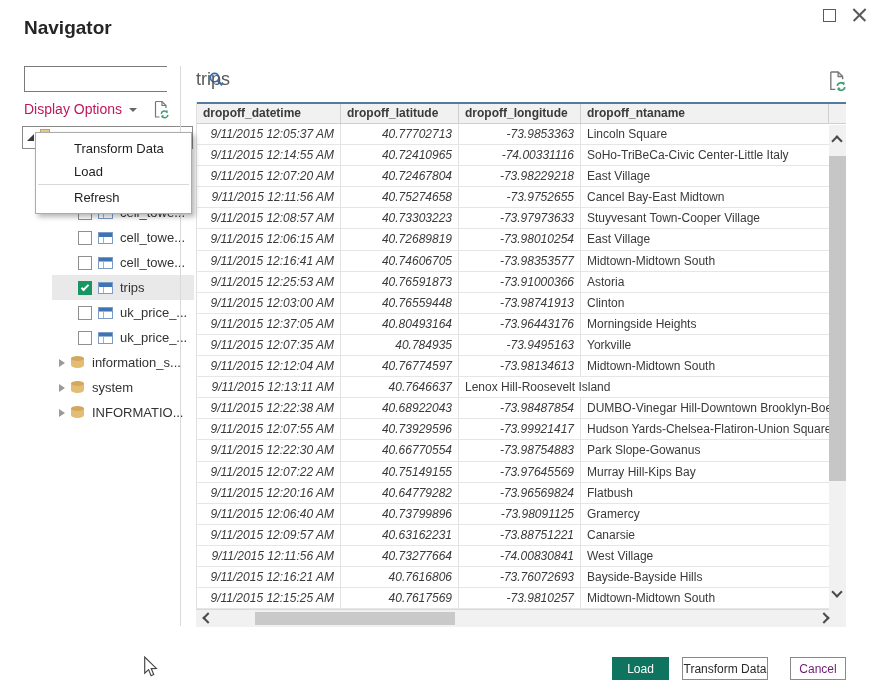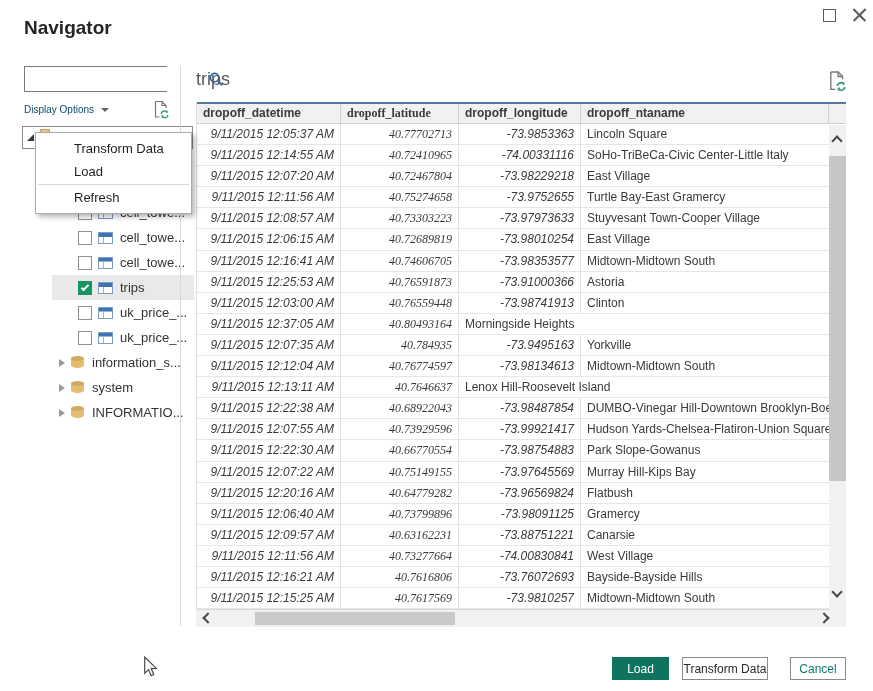--- a/index.html
+++ b/index.html
@@ -20,21 +20,21 @@
   }
   .btn-close::before { transform:rotate(45deg); }
   .btn-close::after  { transform:rotate(-45deg); }
 
   
   .search-box { position:absolute; left:24px; top:66px; width:143px; height:26px; border:1px solid #7a7a7a; background:#fff; display:flex; align-items:center; }
   .search-box input { flex:1; border:none; outline:none; height:100%; padding:0 4px; font-size:13px; font-family:inherit; }
   .search-icon { flex:0 0 auto; margin-right:5px; }
 
   .display-row { position:absolute; left:24px; top:99px; width:144px; height:20px; display:flex; align-items:center; }
-  .display-label { font-size:10px; color:#0c4a6e; }
+  .display-label { font-size:14px; color:#be185d; }
   .caret-down { width:0; height:0; border-left:4px solid transparent; border-right:4px solid transparent; border-top:4px solid #666; margin-left:7px; margin-top:2px; }
   .display-row .doc-refresh { margin-left:auto; }
 
   .root-box { position:absolute; left:22px; top:126px; width:171px; height:23px; border:1px solid #8a8a8a; display:flex; align-items:center; padding-left:4px; background:#fff; }
   .tri-expanded { width:0; height:0; border-bottom:7px solid #3a3a3a; border-left:7px solid transparent; margin-right:5px; }
   .icon-folder { width:17px; height:12px; background:#e9cb8b; border:1px solid #c8a360; border-radius:1px; position:relative; }
   .icon-folder::before { content:""; position:absolute; top:-4px; left:0; width:8px; height:3px; background:#e9cb8b; border:1px solid #c8a360; border-bottom:none; }
 
   .tree { position:absolute; left:52px; top:200px; width:142px; }
   .tree-item { display:flex; align-items:center; height:25px; font-size:13px; color:#333; cursor:default; }
@@ -73,41 +73,41 @@
   .preview-refresh { position:absolute; left:828px; top:70px; }
 
   .doc-refresh { position:relative; width:15px; height:19px; display:inline-block; }
 
   .grid { position:absolute; left:196px; top:102px; width:650px; height:508px; background:#fff; border-left:1px solid #e0e0e0; border-bottom:1px solid #d9d9d9; }
   .grid-header { display:flex; height:22px; background:#f1f1f1; border-top:2px solid #56799f; border-bottom:1px solid #cfcfcf; font-size:12px; font-weight:bold; color:#3a3a3a; }
   .hcell { line-height:19px; padding:0 6px; border-right:1px solid #cfcfcf; white-space:nowrap; overflow:hidden; }
   .grid-body { position:relative; }
   .grid-row { display:flex; height:21.1px; border-bottom:1px solid #e6e6e6; font-size:12px; color:#3a3a3a; }
   .cell { padding:0 6px; line-height:20px; white-space:nowrap; overflow:hidden; border-right:1px solid #e2e2e2; }
-  .c1 { width:144px; } .c2 { width:118px;font-family:Liberation Serif, serif; } .c3 { width:122px; } .c4 { width:248px; } .cfill { flex:1; border-right:none; }
+  .c1 { width:144px; } .c2 { width:118px; } .c3 { width:122px; } .c4 { width:248px; } .cfill { flex:1; border-right:none; }
   .num { text-align:right; font-style:italic; }
   .txt { text-align:left; }
   .hcell.c4 { border-right:1px solid #cfcfcf; }
 
   
   .vscroll { position:absolute; left:829px; top:125px; width:17px; height:485px; background:#f1f1f1; z-index:5; }
   .vscroll .thumb { position:absolute; left:0; top:31px; width:17px; height:325px; background:#c6c6c6; }
   .chev { position:absolute; width:8px; height:8px; border-right:2px solid #4a4a4a; border-bottom:2px solid #4a4a4a; }
   .chev.up { left:4px; top:12px; transform:rotate(-135deg); }
   .chev.down { left:4px; bottom:14px; transform:rotate(45deg); }
   .hscroll { position:absolute; left:196px; top:610px; width:650px; height:17px; background:#f1f1f1; }
   .hscroll .thumb { position:absolute; left:59px; top:2px; width:200px; height:13px; background:#c9c9c9; }
   .chev.left { left:8px; top:4px; transform:rotate(135deg); }
   .chev.right { right:18px; top:4px; transform:rotate(-45deg); }
 
   
   .footer-btn { position:absolute; top:657px; height:23px; font-size:12px; font-family:inherit; display:flex; align-items:center; justify-content:center; cursor:default; }
   .btn-load { left:612px; width:57px; background:#0e735f; color:#fff; border:1px solid #0e735f; }
   .btn-transform { left:682px; width:86px; background:#fff; color:#2b2b2b; border:1px solid #8a8a8a; }
-  .btn-cancel { left:790px; width:56px; background:#fff; color:#0f766e; border:1px solid #8a8a8a; }
+  .btn-cancel { left:790px; width:56px; background:#fff; color:#701a75; border:1px solid #8a8a8a; }
 
   .mouse-cursor { position:absolute; left:143px; top:656px; z-index:30; }
 </style>
 </head>
 <body>
 
 
 
 
 <div class="dlg-title">Navigator</div>
@@ -271,21 +271,21 @@
       <div class="grid-row">
     <div class="cell c1 num">9/11/2015 12:07:20 AM</div>
     <div class="cell c2 num">40.72467804</div>
     <div class="cell c3 num">-73.98229218</div>
     <div class="cell c4 txt cfill">East Village</div>
   </div>
       <div class="grid-row">
     <div class="cell c1 num">9/11/2015 12:11:56 AM</div>
     <div class="cell c2 num">40.75274658</div>
     <div class="cell c3 num">-73.9752655</div>
-    <div class="cell c4 txt cfill">Turtle Bay-East Gramercy</div>
+    <div class="cell c4 txt cfill">Cancel Bay-East Midtown</div>
   </div>
       <div class="grid-row">
     <div class="cell c1 num">9/11/2015 12:08:57 AM</div>
     <div class="cell c2 num">40.73303223</div>
     <div class="cell c3 num">-73.97973633</div>
     <div class="cell c4 txt cfill">Stuyvesant Town-Cooper Village</div>
   </div>
       <div class="grid-row">
     <div class="cell c1 num">9/11/2015 12:06:15 AM</div>
     <div class="cell c2 num">40.72689819</div>
@@ -306,20 +306,21 @@
   </div>
       <div class="grid-row">
     <div class="cell c1 num">9/11/2015 12:03:00 AM</div>
     <div class="cell c2 num">40.76559448</div>
     <div class="cell c3 num">-73.98741913</div>
     <div class="cell c4 txt cfill">Clinton</div>
   </div>
       <div class="grid-row">
     <div class="cell c1 num">9/11/2015 12:37:05 AM</div>
     <div class="cell c2 num">40.80493164</div>
+    <div class="cell c3 num">-73.96443176</div>
     <div class="cell c4 txt cfill">Morningside Heights</div>
   </div>
       <div class="grid-row">
     <div class="cell c1 num">9/11/2015 12:07:35 AM</div>
     <div class="cell c2 num">40.784935</div>
     <div class="cell c3 num">-73.9495163</div>
     <div class="cell c4 txt cfill">Yorkville</div>
   </div>
       <div class="grid-row">
     <div class="cell c1 num">9/11/2015 12:12:04 AM</div>

